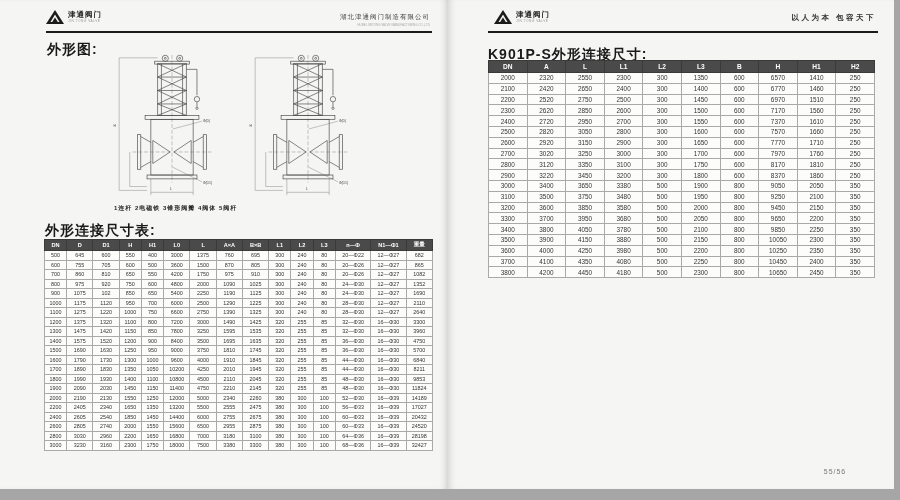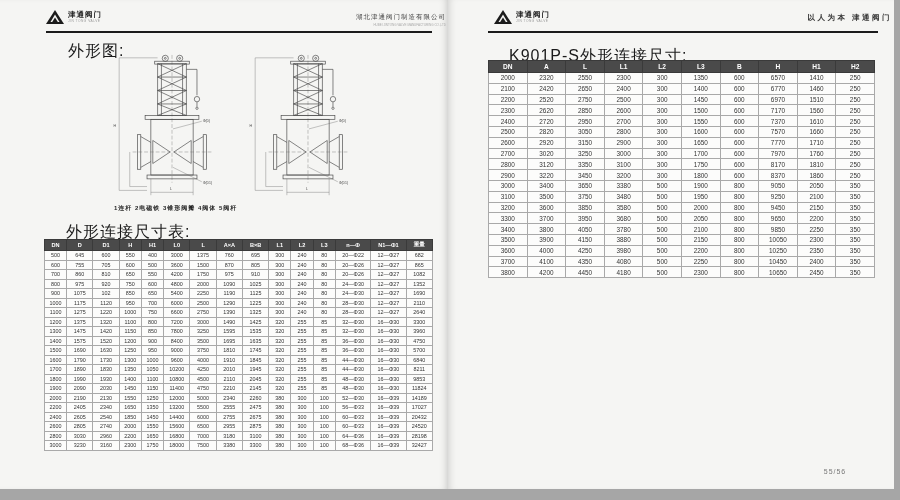--- a/index.html
+++ b/index.html
@@ -3,32 +3,32 @@
 <meta charset="utf-8">
 <style>
   * { margin:0; padding:0; box-sizing:border-box; }
   html,body { width:900px; height:500px; overflow:hidden; }
   body { background:#a6a6a6; font-family:"Liberation Sans","DejaVu Sans",sans-serif; position:relative; }
   .page { position:absolute; top:0; width:448px; height:489px; background:#f5f5f3; }
   .page.left { left:0; box-shadow:inset -6px 0 8px -6px rgba(0,0,0,.25); }
   .page.right { left:448px; width:446px; box-shadow:inset 6px 0 8px -6px rgba(0,0,0,.2); }
 
   
-  .hdr { position:absolute; top:9px; left:46px; right:0; height:22px; }
+  .hdr { position:absolute; top:9px; left:46px; right:16px; height:22px; }
   .brand { position:absolute; left:0; top:0; display:flex; align-items:center; gap:4px; }
   .brand svg { display:block; }
   .brand-name { font-size:7.5px; font-weight:bold; color:#222; letter-spacing:1px; line-height:1.1; }
   .brand-sub { font-size:3.2px; color:#999; letter-spacing:.5px; }
   .hdr-right { position:absolute; right:2px; top:4px; text-align:right; }
   .company { font-size:6.5px; color:#444; letter-spacing:1px; }
   .company-sub { font-size:3px; color:#aaa; margin-top:1px; }
   .slogan { font-size:7.5px; color:#333; letter-spacing:2.5px; font-weight:bold; }
   .rule { position:absolute; top:31px; left:46px; right:16px; height:2.4px; background:#1b1b1b; }
 
-  .sec-title { position:absolute; font-size:16px; font-weight:normal; color:#1a1a1a; letter-spacing:1px;margin-left:21px; }
+  .sec-title { position:absolute; font-size:14px; font-weight:bold; color:#1a1a1a; letter-spacing:1px; }
 
   
   .draw-wrap { position:absolute; left:108px; top:54px; width:268px; height:146px; display:flex; gap:8px; }
   .valve { width:128px; height:146px; }
   .draw-caption { position:absolute; left:114px; top:204px; font-size:6px; color:#222; letter-spacing:1px; font-weight:bold; }
 
   
   table.dim { border-collapse:collapse; table-layout:fixed; width:100%; }
   table.dim th { background:#4a4a4a; color:#ffffff; font-weight:bold; border:0.5px solid #3a3a3a; padding:0; }
   table.dim td { background:#fcfcfb; color:#333; border:0.5px solid #a9a9a9; text-align:center; padding:0; }
@@ -572,21 +572,21 @@
     <div class="brand">
       <svg width="18" height="16" viewBox="0 0 18 16">
           <use href="#logo-sym"></use>
         </svg>
       <div>
         <div class="brand-name">津通阀门</div>
         <div class="brand-sub">JIN TONG VALVE</div>
       </div>
     </div>
     <div class="hdr-right">
-      <div class="slogan">以人为本  津通阀门</div>
+      <div class="slogan">以人为本  包容天下</div>
     </div>
   </div>
   <div class="rule" style="left:40px;"></div>
 
   <div class="sec-title" style="left:40px; top:46px;">K901P-S外形连接尺寸:</div>
 
   <div class="tbl-right-wrap" style="left:40px;">
     <table class="dim">
         <thead>
           <tr>

